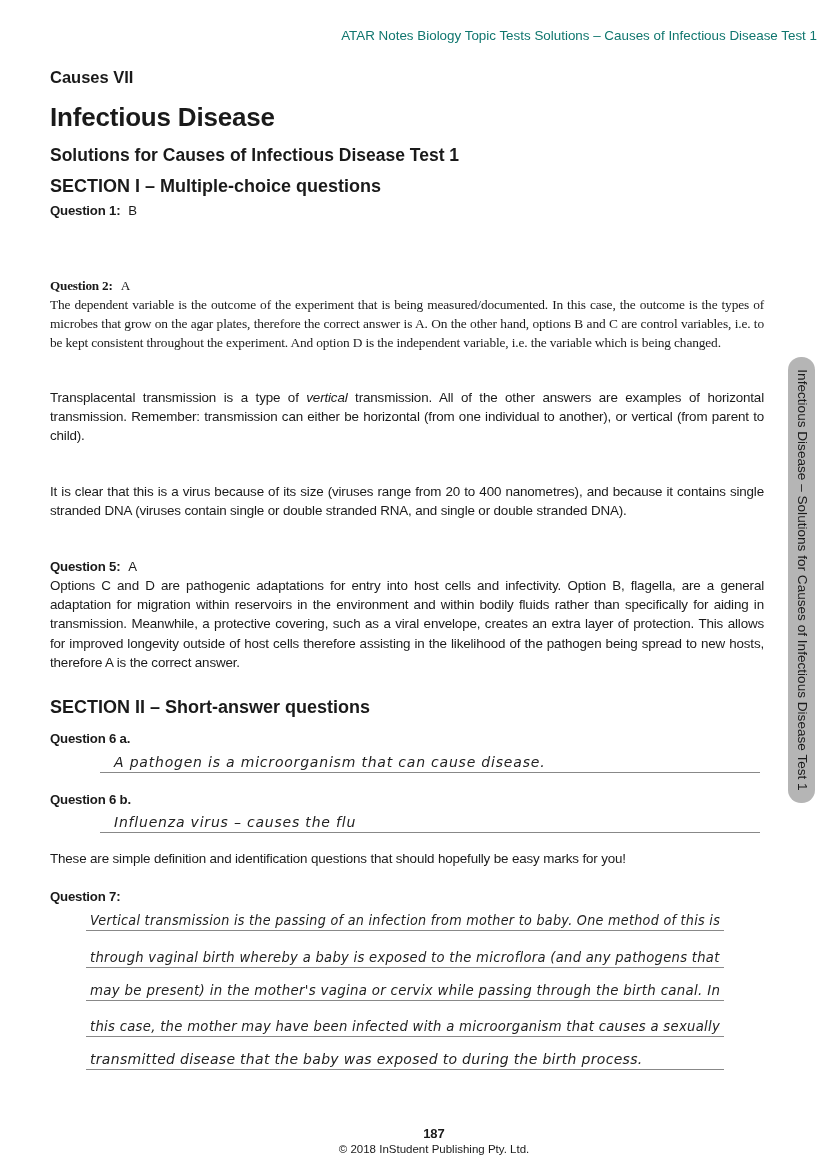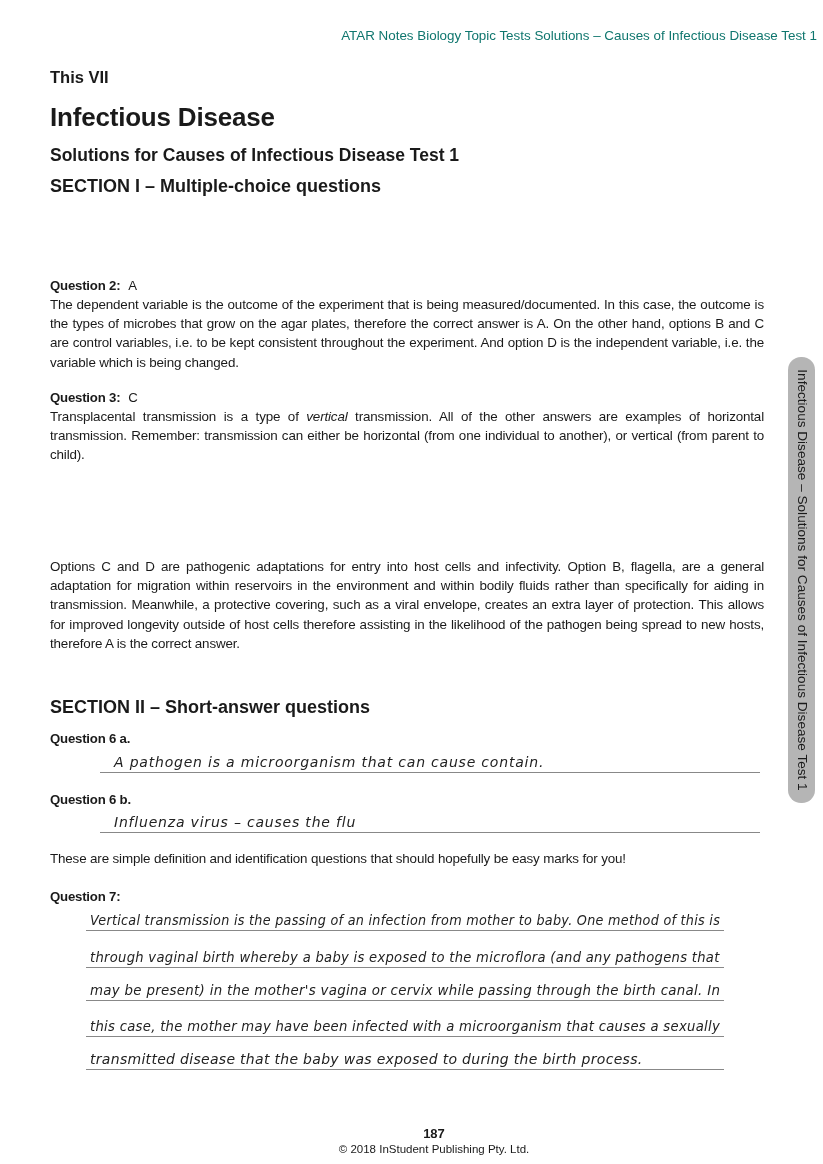--- a/index.html
+++ b/index.html
@@ -23,53 +23,55 @@
   .side-tab-text { position: absolute; left: 50%; top: 50%; transform: translate(-50%, -50%) rotate(90deg); white-space: nowrap; font-size: 13.6px; color: #1a1a1a; }
   .page-number { position: absolute; top: 1126px; left: 0; width: 868px; text-align: center; font-size: 13px; font-weight: bold; }
   .copyright { position: absolute; top: 1143px; left: 0; width: 868px; text-align: center; font-size: 11.5px; }
 </style>
 </head>
 <body>
 
 <div class="running-head">ATAR Notes Biology Topic Tests Solutions – Causes of Infectious Disease Test 1</div>
 
 <div class="content">
-  <div class="topic">This VII</div>
+  <div class="topic">Causes VII</div>
   <div class="title">Infectious Disease</div>
   <div class="subtitle">Solutions for Causes of Infectious Disease Test 1</div>
 
   <div class="section-head" style="top:176px;">SECTION I – Multiple-choice questions</div>
 
   <div class="q" style="top:201px;">
+    <div class="q-label"><span>Question 1:</span><span class="q-answer">B</span></div>
   </div>
 
-  <div class="q" style="top:276px;">
+  <div class="q" style="top:276px;font-family:Liberation Serif, serif;">
     <div class="q-label"><span>Question 2:</span><span class="q-answer">A</span></div>
     <div class="q-body">The dependent variable is the outcome of the experiment that is being measured/documented. In this case, the outcome is the types of microbes that grow on the agar plates, therefore the correct answer is A. On the other hand, options B and C are control variables, i.e. to be kept consistent throughout the experiment. And option D is the independent variable, i.e. the variable which is being changed.</div>
   </div>
 
   <div class="q" style="top:388px;">
-    <div class="q-label"><span>Question 3:</span><span class="q-answer">C</span></div>
     <div class="q-body"><span>Transplacental transmission is a type of </span><em>vertical</em><span> transmission. All of the other answers are examples of horizontal transmission. Remember: transmission can either be horizontal (from one individual to another), or vertical (from parent to child).</span></div>
   </div>
 
   <div class="q" style="top:482px;">
+    <div class="q-body">It is clear that this is a virus because of its size (viruses range from 20 to 400 nanometres), and because it contains single stranded DNA (viruses contain single or double stranded RNA, and single or double stranded DNA).</div>
   </div>
 
   <div class="q" style="top:557px;">
+    <div class="q-label"><span>Question 5:</span><span class="q-answer">A</span></div>
     <div class="q-body">Options C and D are pathogenic adaptations for entry into host cells and infectivity. Option B, flagella, are a general adaptation for migration within reservoirs in the environment and within bodily fluids rather than specifically for aiding in transmission. Meanwhile, a protective covering, such as a viral envelope, creates an extra layer of protection. This allows for improved longevity outside of host cells therefore assisting in the likelihood of the pathogen being spread to new hosts, therefore A is the correct answer.</div>
   </div>
 
   <div class="section-head" style="top:697px;">SECTION II – Short-answer questions</div>
 
   <div class="q" style="top:729px;">
     <div class="q-label">Question 6 a.</div>
   </div>
   <div class="hw-line" style="top:746px; left:50px; width:660px;">
-    <span class="hw-text">A pathogen is a microorganism that can cause contain.</span>
+    <span class="hw-text">A pathogen is a microorganism that can cause disease.</span>
   </div>
 
   <div class="q" style="top:790px;">
     <div class="q-label">Question 6 b.</div>
   </div>
   <div class="hw-line" style="top:806px; left:50px; width:660px;">
     <span class="hw-text">Influenza virus – causes the flu</span>
   </div>
 
   <div class="note">These are simple definition and identification questions that should hopefully be easy marks for you!</div>

